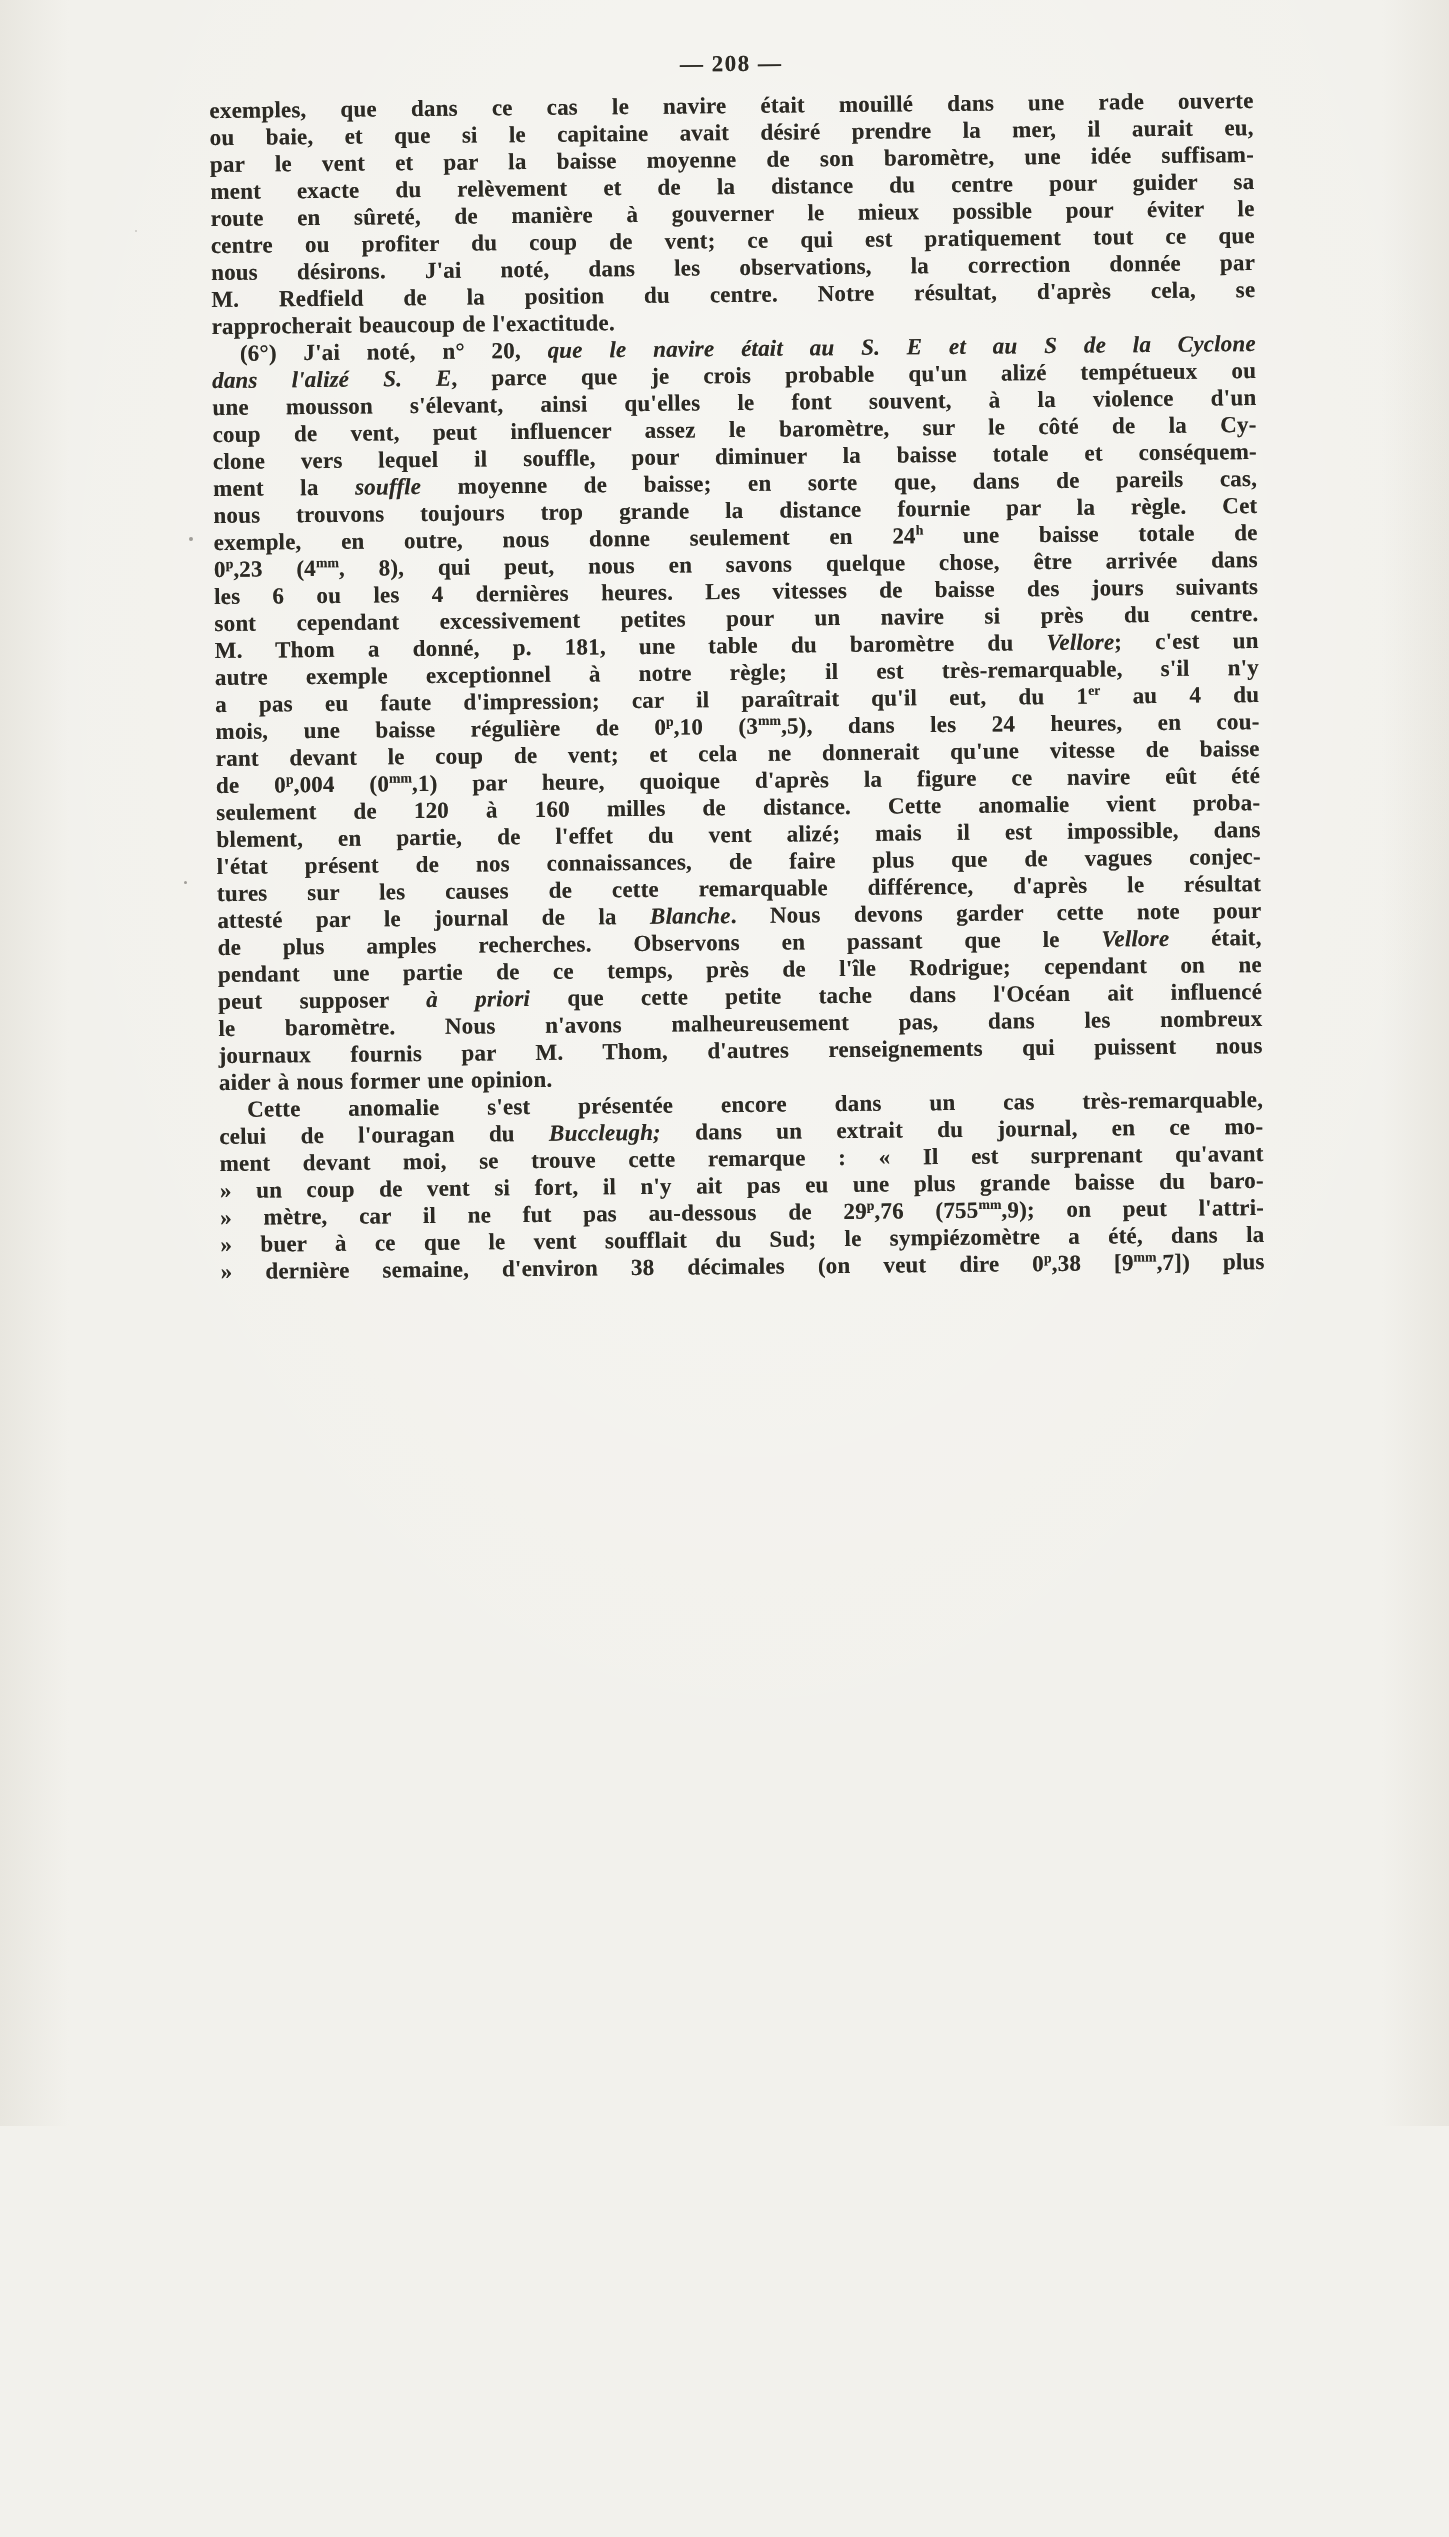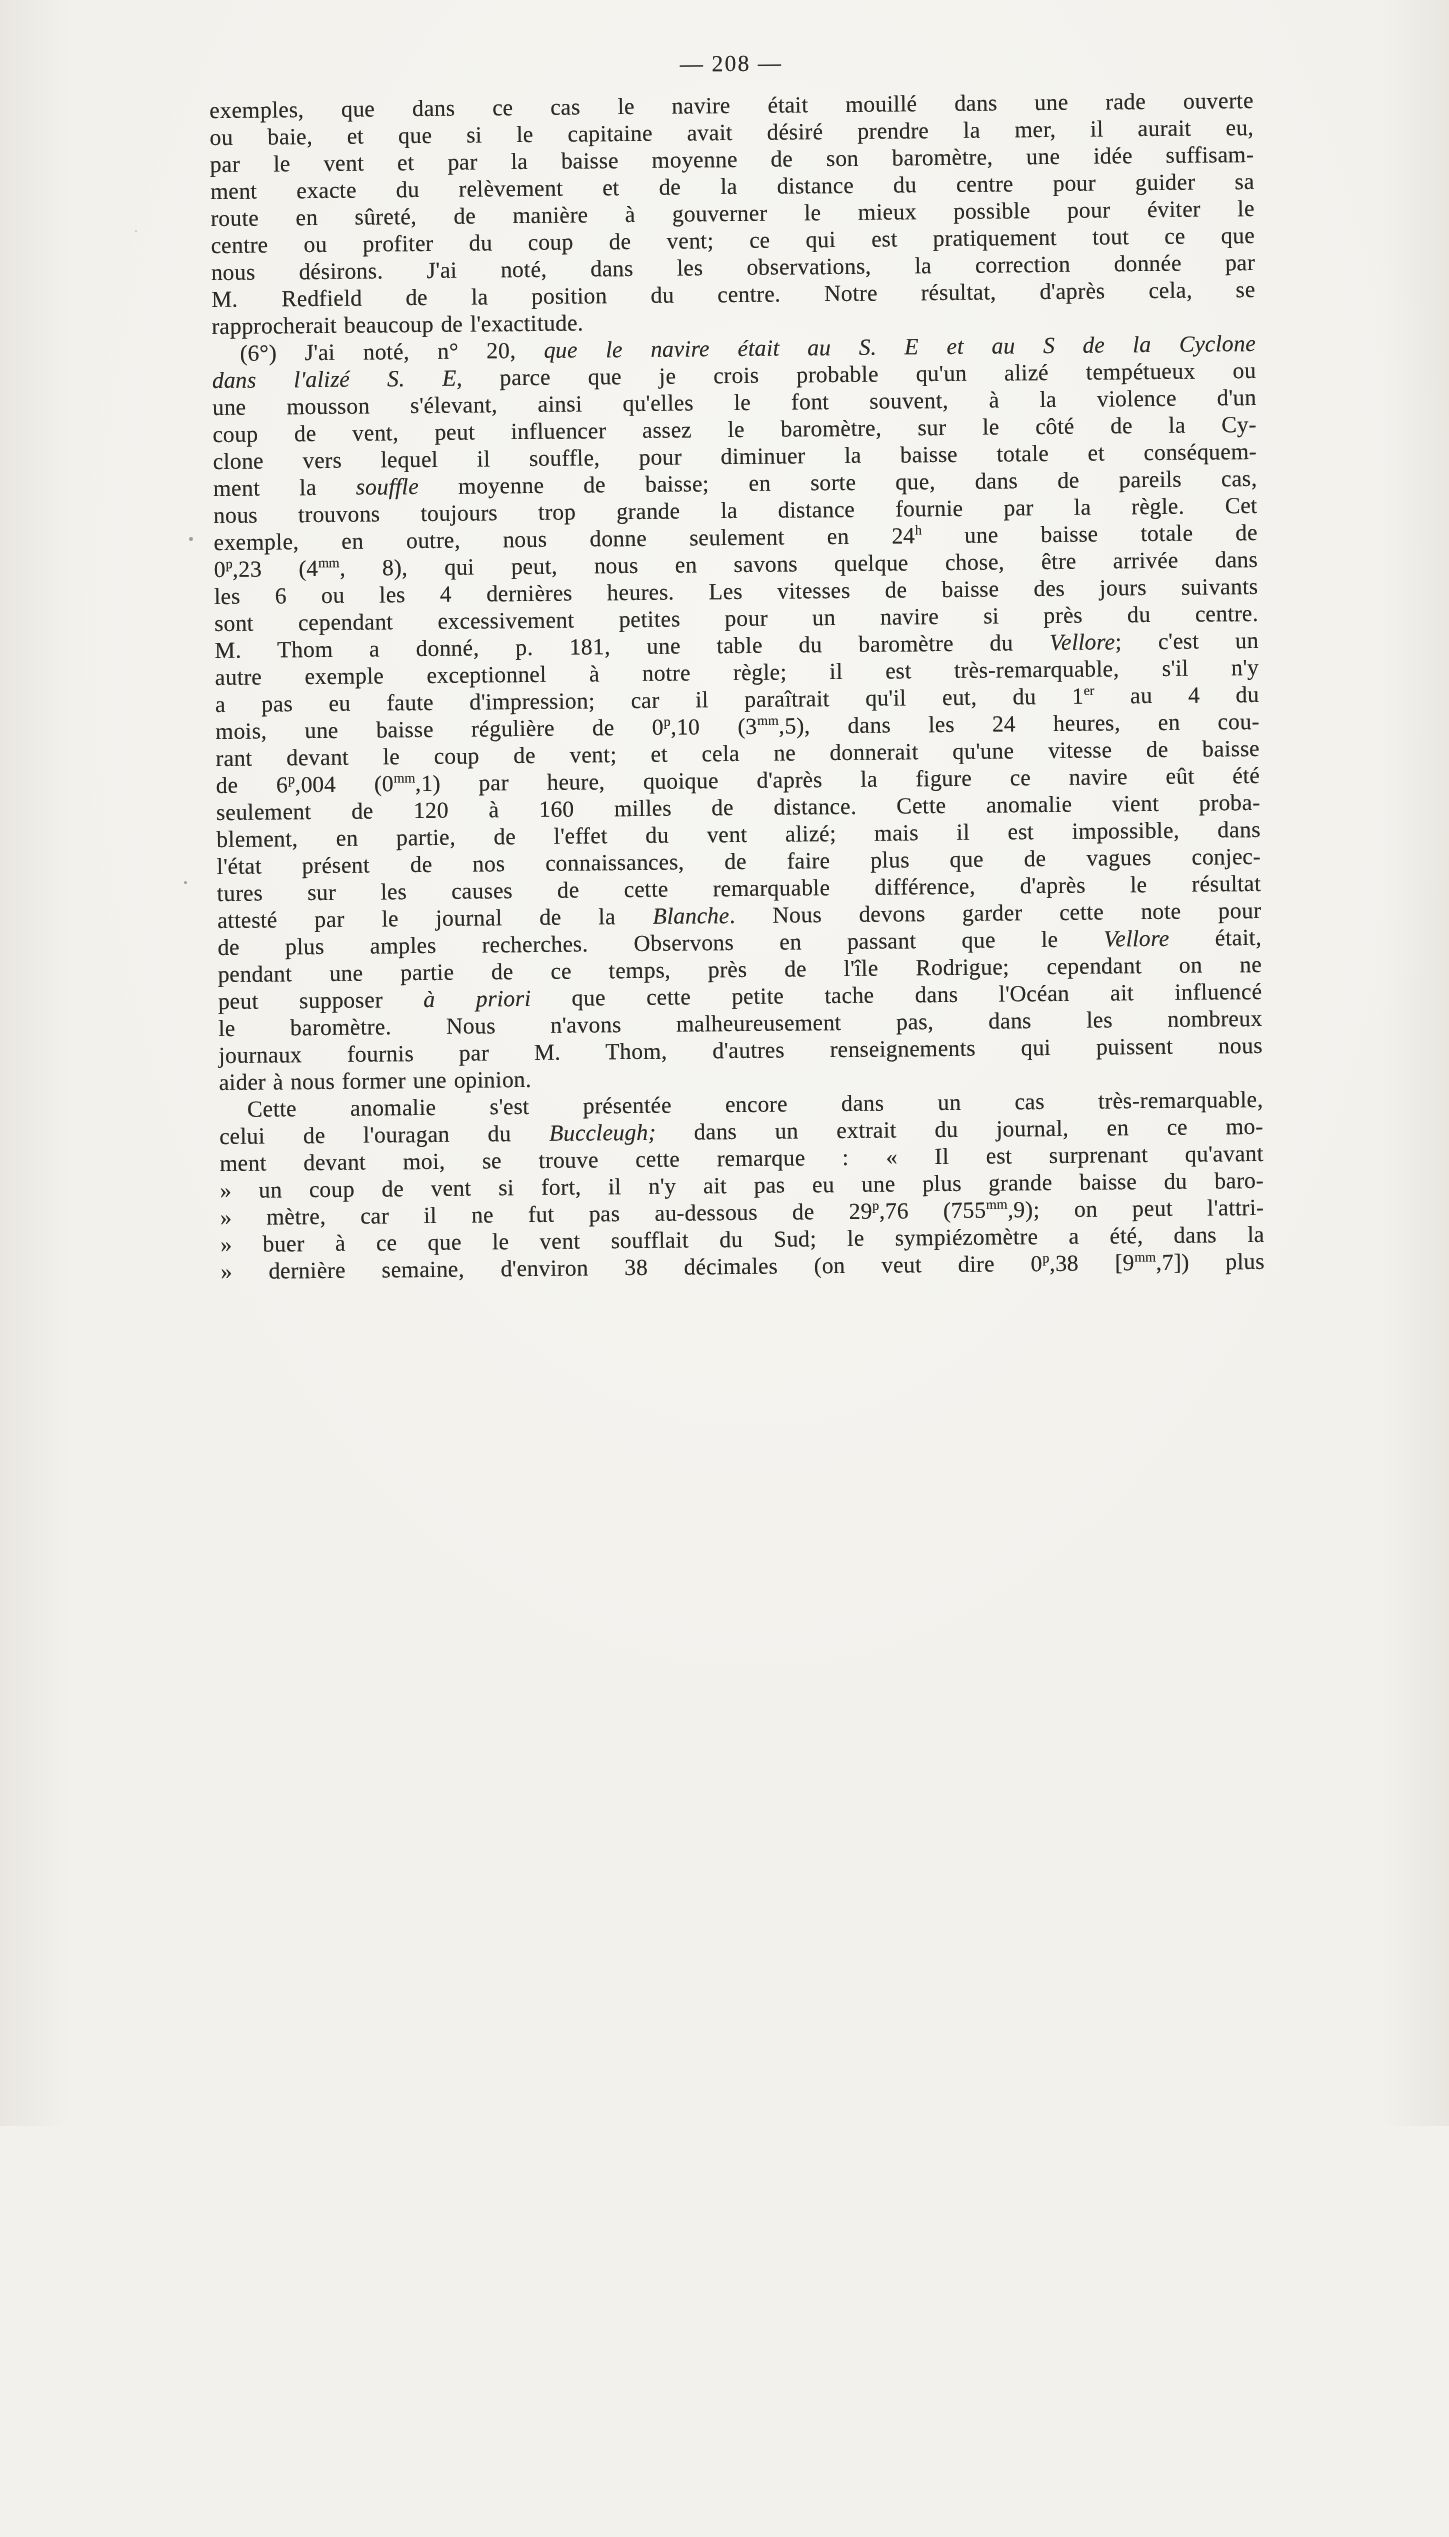--- a/index.html
+++ b/index.html
@@ -19,20 +19,21 @@
     color: var(--ink);
   }
   .page {
     position: relative;
     width: 1449px;
     height: 2126px;
     background:
       radial-gradient(ellipse 1075px 1689px at 52% 30%, rgba(255,255,255,0.35), rgba(255,255,255,0) 70%),
       linear-gradient(90deg, var(--paper-edge) 0px, var(--paper) 69px, var(--paper) 1382px, var(--paper-edge) 1449px),
       var(--paper);
+    font-weight: bold;
   }
   .scan-block {
     position: absolute;
     left: 209px;
     top: 55px;
     width: 1044px;
     transform: rotate(-0.55deg);
     transform-origin: 0 0;
   }
   .page-number {
@@ -111,21 +112,21 @@
           <div class="line"><span>nous trouvons toujours trop grande la distance fournie par la règle. Cet</span></div>
           <div class="line"><span>exemple, en outre, nous donne seulement en 24</span><sup>h</sup><span> une baisse totale de</span></div>
           <div class="line"><span>0</span><sup>p</sup><span>,23 (4</span><sup>mm</sup><span>, 8), qui peut, nous en savons quelque chose, être arrivée dans</span></div>
           <div class="line"><span>les 6 ou les 4 dernières heures. Les vitesses de baisse des jours suivants</span></div>
           <div class="line"><span>sont cependant excessivement petites pour un navire si près du centre.</span></div>
           <div class="line"><span>M. Thom a donné, p. 181, une table du baromètre du </span><span class="it">Vellore</span><span>; c'est un</span></div>
           <div class="line"><span>autre exemple exceptionnel à notre règle; il est très-remarquable, s'il n'y</span></div>
           <div class="line"><span>a pas eu faute d'impression; car il paraîtrait qu'il eut, du 1</span><sup>er</sup><span> au 4 du</span></div>
           <div class="line"><span>mois, une baisse régulière de 0</span><sup>p</sup><span>,10 (3</span><sup>mm</sup><span>,5), dans les 24 heures, en cou-</span></div>
           <div class="line"><span>rant devant le coup de vent; et cela ne donnerait qu'une vitesse de baisse</span></div>
-          <div class="line"><span>de 6</span><sup>p</sup><span>,004 (0</span><sup>mm</sup><span>,1) par heure, quoique d'après la figure ce navire eût été</span></div>
+          <div class="line"><span>de 0</span><sup>p</sup><span>,004 (0</span><sup>mm</sup><span>,1) par heure, quoique d'après la figure ce navire eût été</span></div>
           <div class="line"><span>seulement de 120 à 160 milles de distance. Cette anomalie vient proba-</span></div>
           <div class="line"><span>blement, en partie, de l'effet du vent alizé; mais il est impossible, dans</span></div>
           <div class="line"><span>l'état présent de nos connaissances, de faire plus que de vagues conjec-</span></div>
           <div class="line"><span>tures sur les causes de cette remarquable différence, d'après le résultat</span></div>
           <div class="line"><span>attesté par le journal de la </span><span class="it">Blanche</span><span>. Nous devons garder cette note pour</span></div>
           <div class="line"><span>de plus amples recherches. Observons en passant que le </span><span class="it">Vellore</span><span> était,</span></div>
           <div class="line"><span>pendant une partie de ce temps, près de l'île Rodrigue; cependant on ne</span></div>
           <div class="line"><span>peut supposer </span><span class="it">à priori</span><span> que cette petite tache dans l'Océan ait influencé</span></div>
           <div class="line"><span>le baromètre. Nous n'avons malheureusement pas, dans les nombreux</span></div>
           <div class="line"><span>journaux fournis par M. Thom, d'autres renseignements qui puissent nous</span></div>

